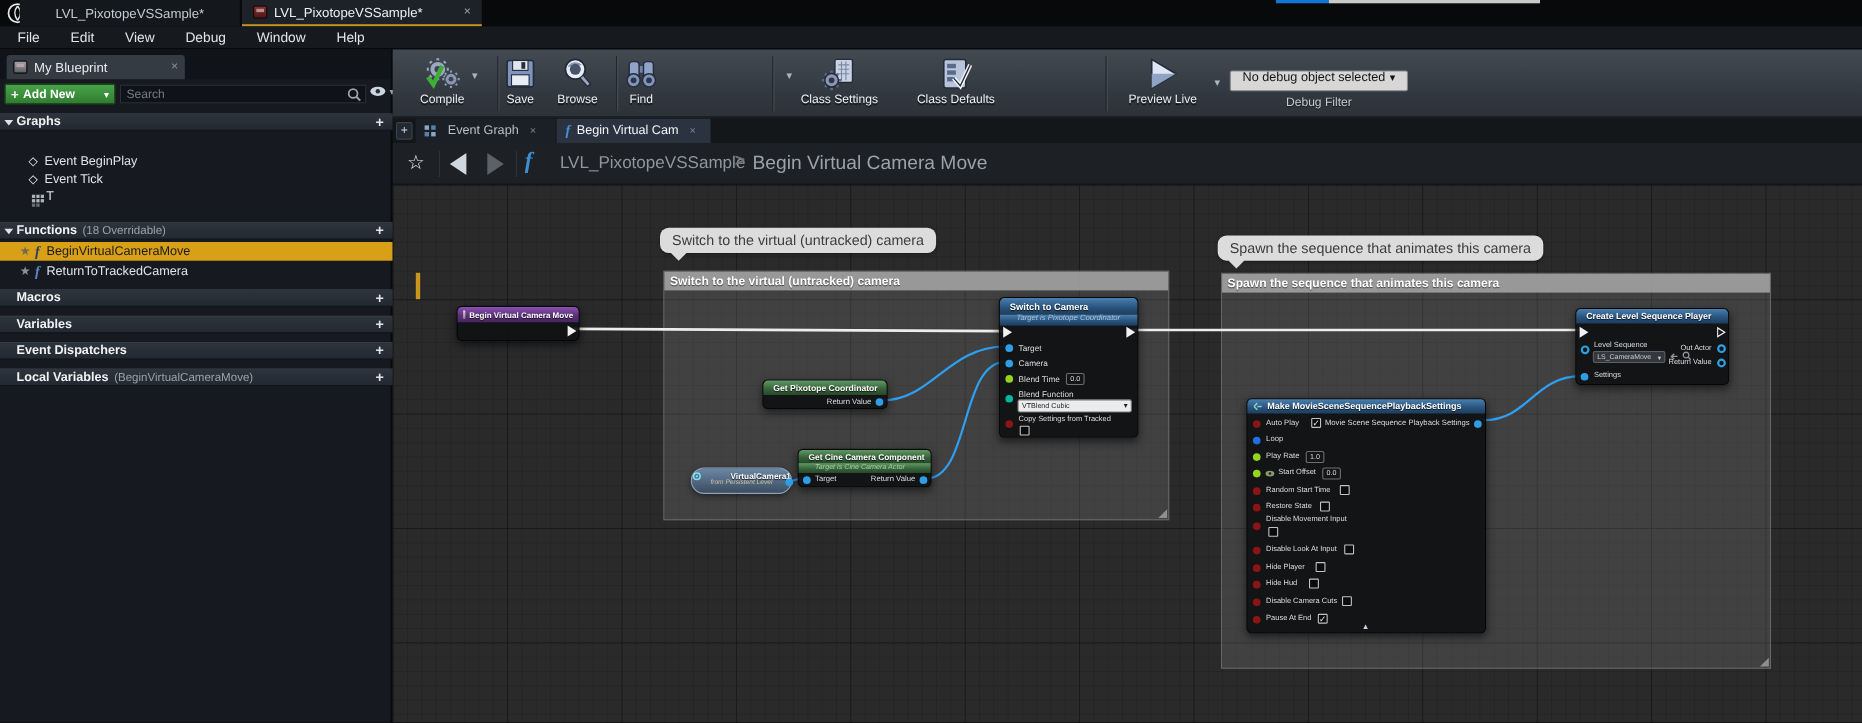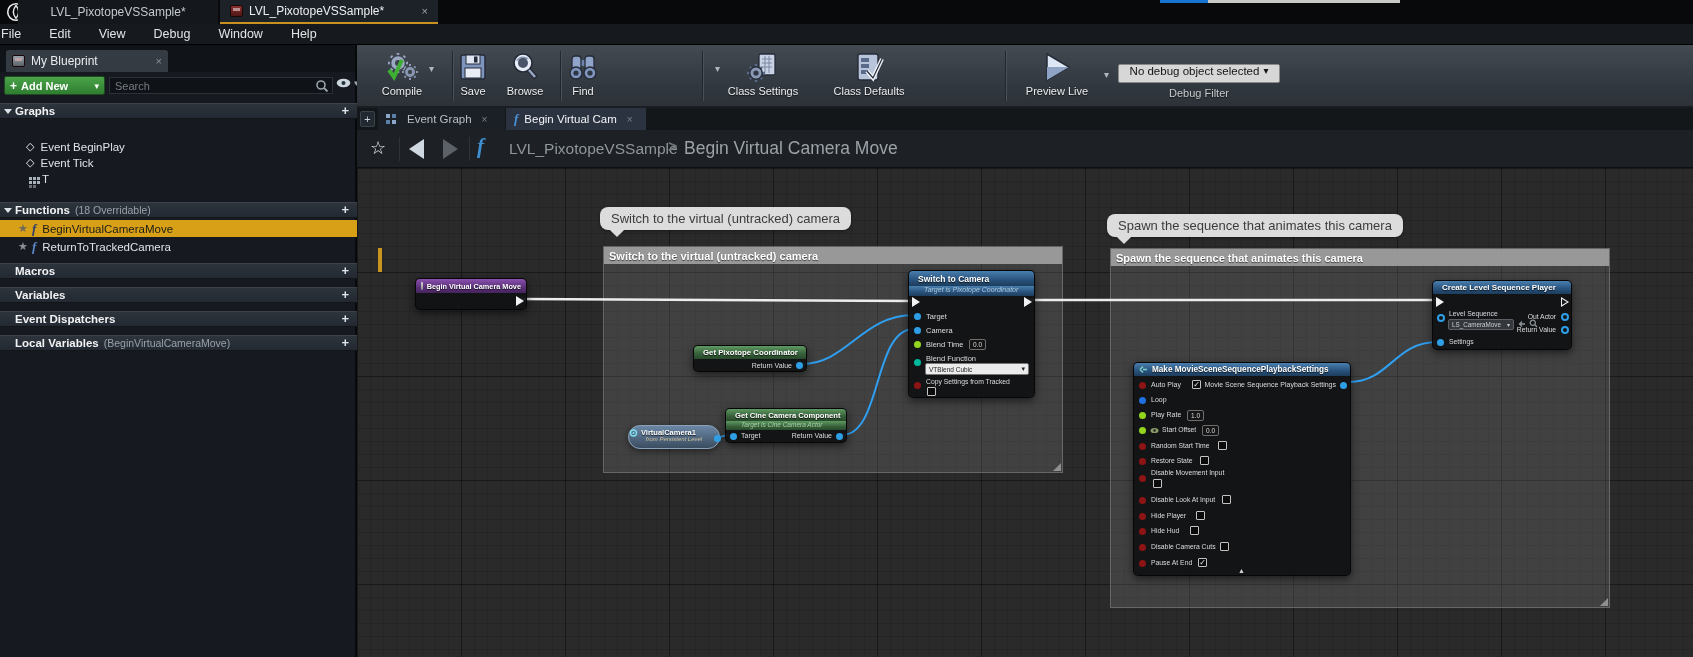--- a/index.html
+++ b/index.html
@@ -11,21 +11,21 @@
   
   #titlebar{left:0;top:0;width:1693px;height:24px;background:#07090b;}
   .apptab{height:24px;display:flex;align-items:center;gap:6px;padding:0 10px;font-size:12px;color:#c4c9ce;}
   .apptab.inactive{background:#14181d;}
   .apptab.active{background:#1d2229;border-bottom:2px solid #c9911f;color:#eceff2;}
   .bookicon{width:13px;height:12px;border-radius:2px;background:linear-gradient(180deg,#8a3030,#4e1717);border:1px solid #1a0808;position:relative}
   .bookicon::after{content:"";position:absolute;left:2px;top:2px;right:2px;height:3px;background:#caa9a9;opacity:.8}
   .winstrip{height:3px;top:0}
 
   
-  #menubar{left:0;top:24px;width:1693px;height:21px;background:#16191d;border-bottom:1px solid #000;display:flex;align-items:center;gap:28px;padding-left:1px;}
+  #menubar{left:0;top:24px;width:1693px;height:21px;background:#16191d;border-bottom:1px solid #000;display:flex;align-items:center;gap:28px;padding-left:16px;}
   #menubar span{font-size:12.5px;color:#e2e5e8;cursor:default}
 
   
   #leftpanel{left:0;top:45px;width:357px;height:612px;background:#161a20;border-right:2px solid #07090b;}
   #paneltabrow{left:0;top:0;width:100%;height:27px;background:#101419;}
   #mybptab{left:6px;top:5px;width:162px;height:22px;background:#343b43;border-radius:3px 3px 0 0;display:flex;align-items:center;gap:6px;padding:0 6px;}
   #mybptab .lbl{font-size:12px;color:#e8ebee}
   #mybptab .x{margin-left:auto;color:#8a9097;font-size:11px}
   #addnew{left:4px;top:31px;width:101px;height:19px;background:linear-gradient(180deg,#4aa348,#2f7d30);border:1px solid #1d4a1e;border-radius:2px;display:flex;align-items:center;gap:4px;padding:0 5px;color:#fff;}
   #addnew .p{font-weight:bold;font-size:12px}
@@ -450,21 +450,21 @@
         <span class="ttl" style="font-size:7.6px">Get Cine Camera Component</span>
       </div>
       <div class="nsub hdr-green" style="height:9px;color:#a6d0a6;font-size:6.5px;margin-top:0">Target is Cine Camera Actor</div>
       <span class="pin obj" style="left:4px;top:24px"></span>
       <span class="plbl" style="left:15px;top:23px;font-size:7px">Target</span>
       <span class="plbl" style="right:14px;top:23px;font-size:7px">Return Value</span>
       <span class="pin obj" style="right:3px;top:24px"></span>
     </div>
 
     <div class="pillnode" style="left:271px;top:257px;width:92px;height:24px">
-      <div style="display:flex;align-items:center;justify-content:flex-start;gap:3px;margin-top:2px">
+      <div style="display:flex;align-items:center;justify-content:space-between;gap:3px;margin-top:2px">
         <svg width="9" height="8" viewBox="0 0 9 8">
             <circle cx="4.5" cy="4" r="3" fill="none" stroke="#7fe0f0" stroke-width="1.4"></circle>
             <circle cx="4.5" cy="4" r="1" fill="#7fe0f0"></circle>
           </svg>
         <span class="ts" style="font-size:7.5px;font-weight:bold;color:#fff">VirtualCamera1</span>
       </div>
       <div style="font-size:6px;font-style:italic;color:#cfc09a;margin-top:-1px">from Persistent Level</div>
       <span class="pin obj" style="right:-2px;top:9px"></span>
     </div>
 

